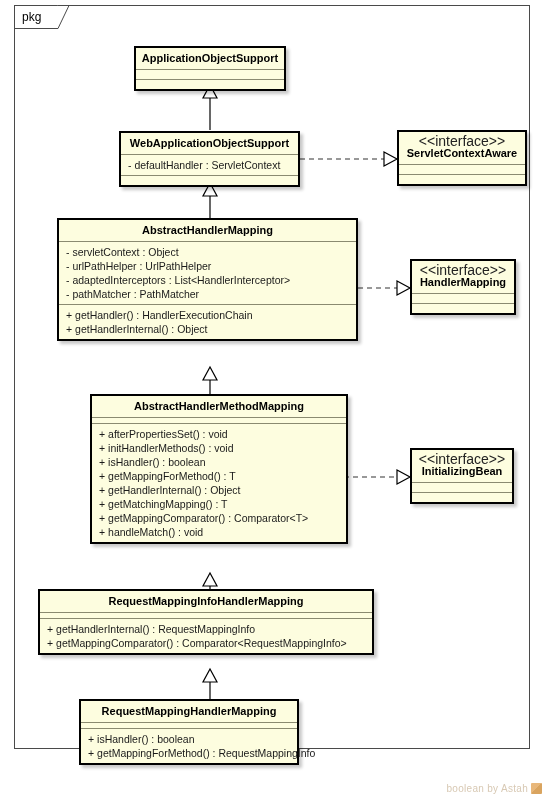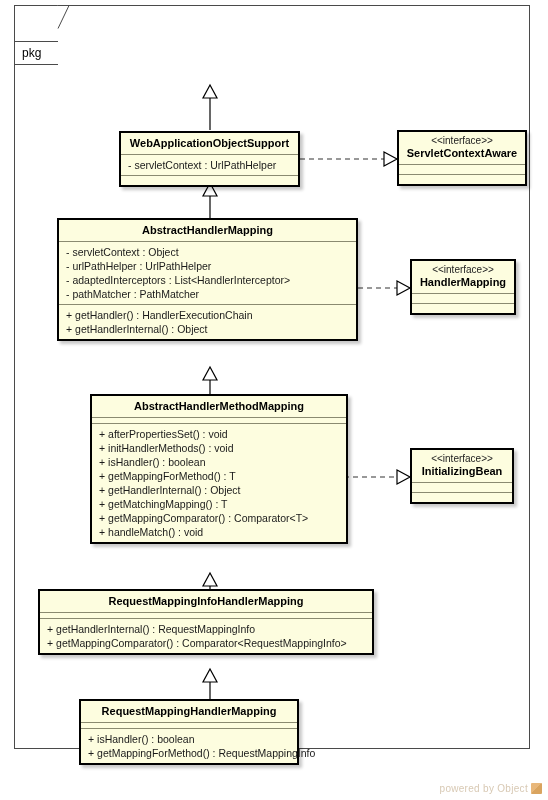--- a/index.html
+++ b/index.html
@@ -42,21 +42,20 @@
     width: 44px;
     height: 24px;
     box-sizing: border-box;
     background: #ffffff;
     border: 1px solid #4a4a4a;
     border-right: none;
     font-size: 12px;
     color: #000000;
     line-height: 22px;
     padding-left: 7px;
-    margin-top: 36px;
   }
   .pkg-tab-slant {
     position: absolute;
     left: 57px;
     top: 5px;
     width: 14px;
     height: 24px;
     overflow: hidden;
   }
   .pkg-tab-slant svg { display:block; }
@@ -76,21 +75,21 @@
     text-align: center;
     font-weight: bold;
     font-size: 11px;
     color: #000000;
     padding: 4px 4px 4px 4px;
     line-height: 13px;
     white-space: nowrap;
   }
   .uml-stereo {
     text-align: center;
-    font-size: 10px;
+    font-size: 14px;
     font-weight: normal;
     color: #222222;
     line-height: 12px;
     padding-top: 3px;
   }
   .uml-sep {
     border-top: 1px solid #8a8a70;
     height: 0;
     font-size: 0;
     line-height: 0;
@@ -195,26 +194,33 @@
       <line x1="358" y1="288" x2="397" y2="288" stroke="#333333" stroke-width="1.2" stroke-dasharray="5,4"></line>
       <path d="M397,281 L397,295 L410,288 z" fill="#ffffff" stroke="#000000" stroke-width="1.2"></path>
     </g>
 
     <g>
       <line x1="344" y1="477" x2="397" y2="477" stroke="#333333" stroke-width="1.2" stroke-dasharray="5,4"></line>
       <path d="M397,470 L397,484 L410,477 z" fill="#ffffff" stroke="#000000" stroke-width="1.2"></path>
     </g>
   </svg>
 
+  <div class="uml-box" style="left:134px; top:46px; width:152px;">
+    <div class="uml-title">ApplicationObjectSupport</div>
+    <div class="uml-sep"></div>
+    <div class="uml-compartment empty"></div>
+    <div class="uml-sep"></div>
+    <div class="uml-compartment empty"></div>
+  </div>
 
   <div class="uml-box" style="left:119px; top:131px; width:181px;">
     <div class="uml-title">WebApplicationObjectSupport</div>
     <div class="uml-sep"></div>
     <div class="uml-compartment">
-      <div class="uml-row">- servletContext : UrlPathHelper</div>
+      <div class="uml-row">- defaultHandler : ServletContext</div>
     </div>
     <div class="uml-sep"></div>
     <div class="uml-compartment empty"></div>
   </div>
 
   <div class="uml-box iface" style="left:397px; top:130px; width:130px;">
     <div class="uml-stereo">&lt;&lt;interface&gt;&gt;</div>
     <div class="uml-title" style="padding-top:0;">ServletContextAware</div>
     <div class="uml-sep"></div>
     <div class="uml-compartment empty"></div>
@@ -289,17 +295,17 @@
     <div class="uml-sep"></div>
     <div class="uml-compartment empty" style="height:5px;"></div>
     <div class="uml-sep"></div>
     <div class="uml-compartment">
       <div class="uml-row">+ isHandler() : boolean</div>
       <div class="uml-row">+ getMappingForMethod() : RequestMappingInfo</div>
     </div>
   </div>
 
   <div class="watermark">
-    <span>powered by Object</span>
+    <span>boolean by Astah</span>
     <span class="wm-logo"></span>
   </div>
 
 </div>
 
 </body></html>

